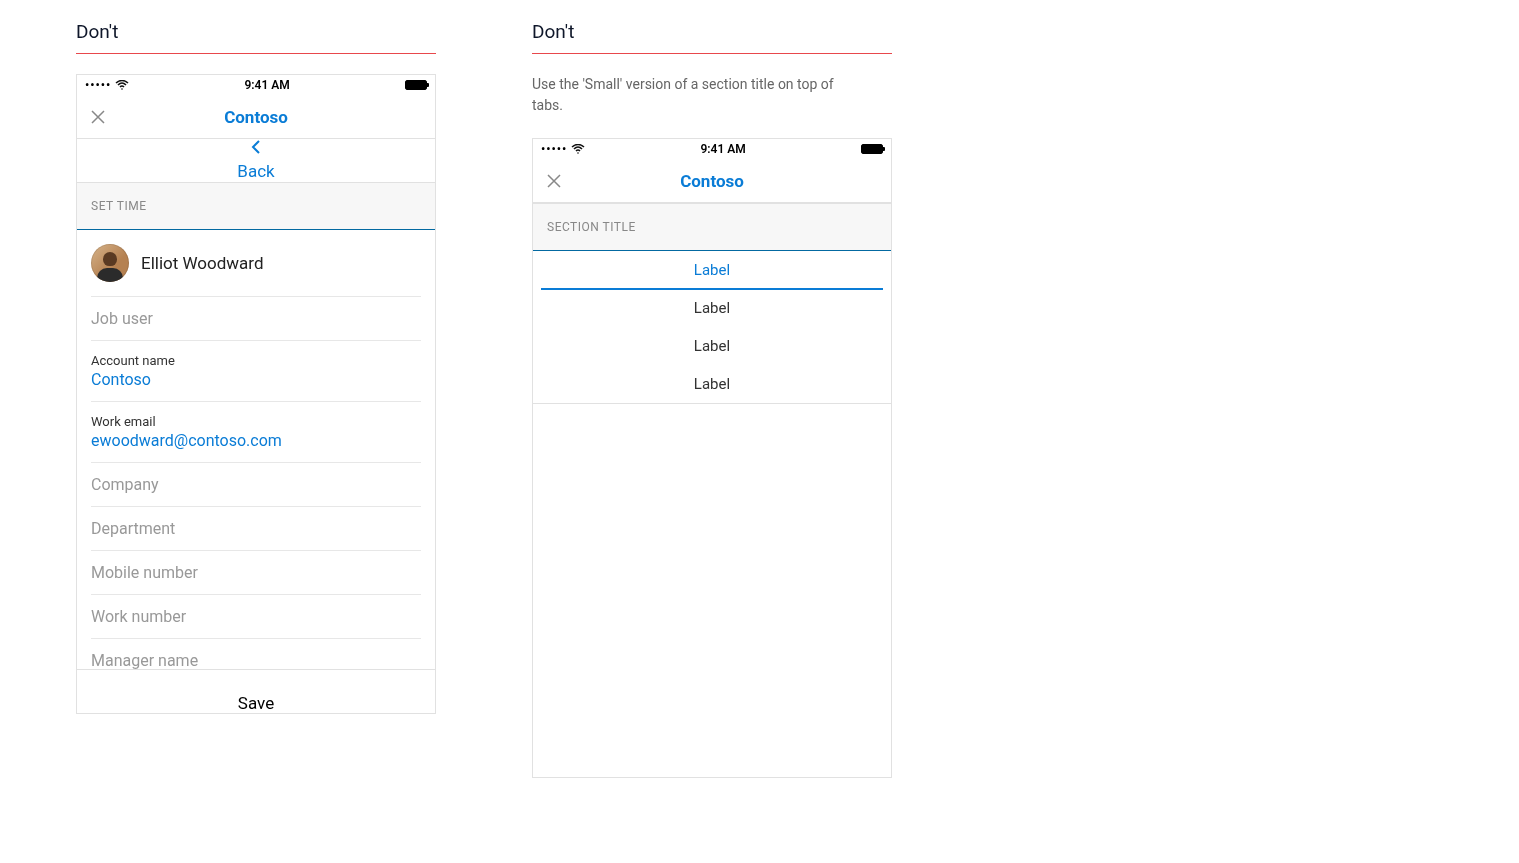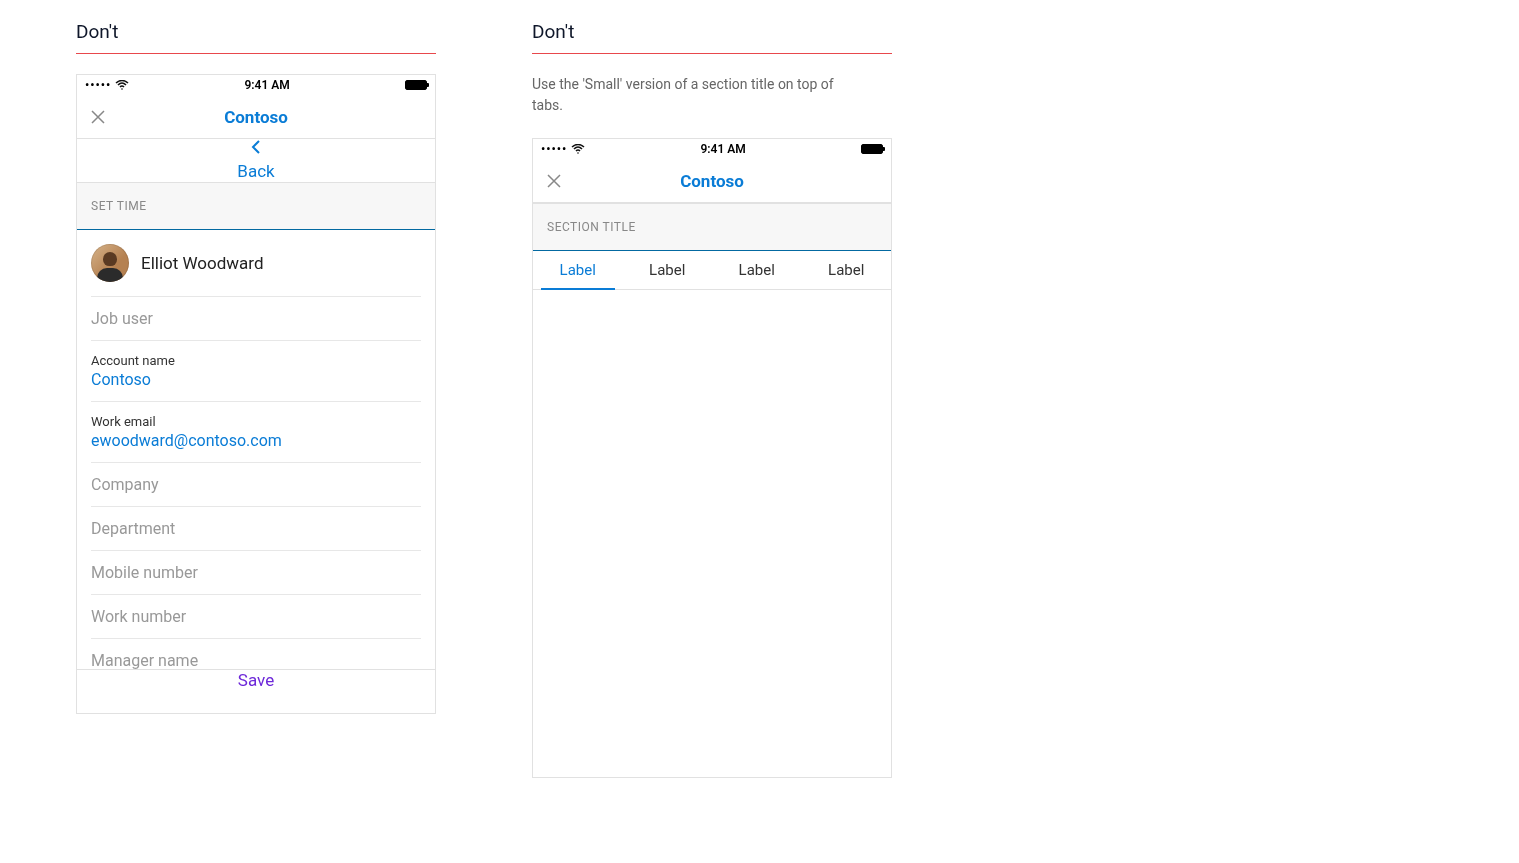--- a/index.html
+++ b/index.html
@@ -119,27 +119,28 @@
     min-height:42px;
     display:flex; flex-direction:column; justify-content:center;
   }
   .field-row.first { border-top:1px solid #e7e7e7; }
   .placeholder { color:#999; font-size:16px; }
   .small-label { font-size:13px; color:#333; }
   .link-val { color:#0a7cd6; font-size:16px; margin-top:2px; }
   .save-bar {
     height:44px;
     border-top:1px solid #e1e1e1;
-    display:flex; align-items:flex-start; justify-content:center;
-    color:#6d28d9;
+    display:flex; align-items:flex-end; justify-content:center;
+    color:#000000;
     font-size:17px;
   }
   .tabs {
     display:flex;
     border-bottom:1px solid #e1e1e1;
+    flex-direction:column;
   }
   .tab {
     flex:1;
     text-align:center;
     padding:10px 0;
     font-size:15px;
     color:#333;
     position:relative;
   }
   .tab.active { color:#0a7cd6; }

